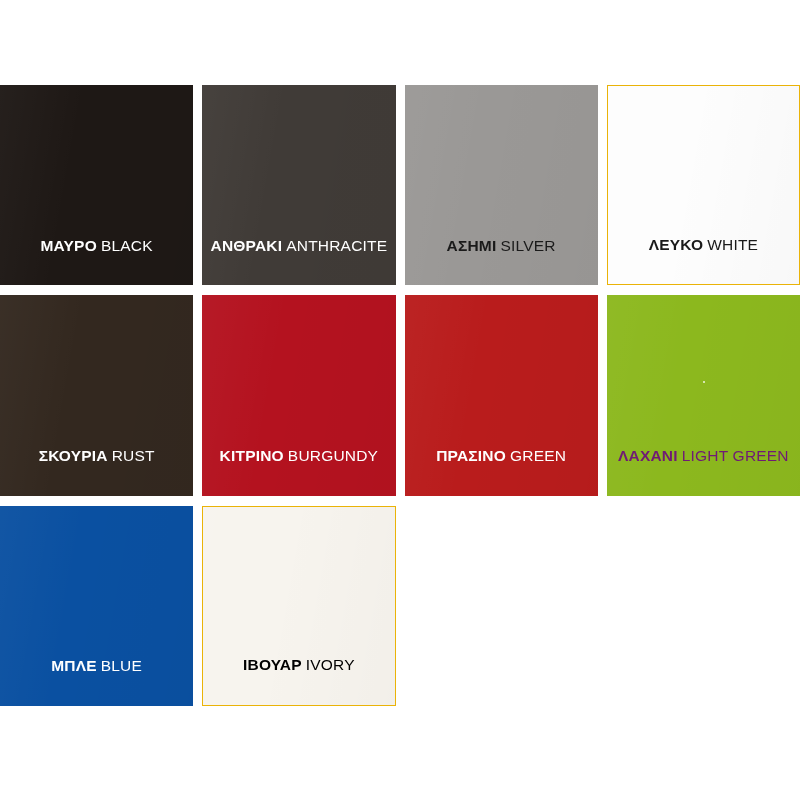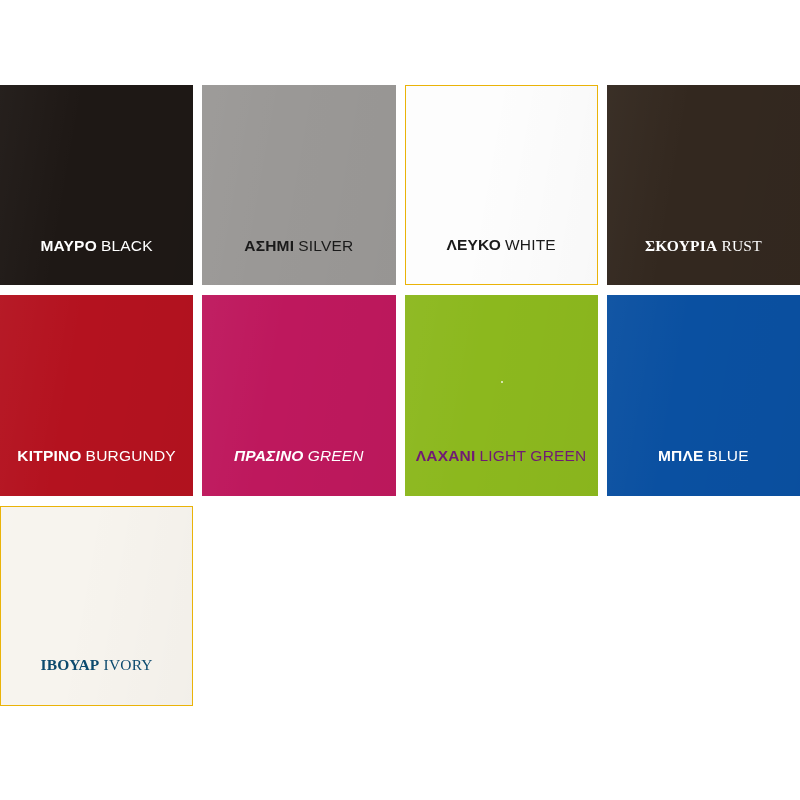--- a/index.html
+++ b/index.html
@@ -92,46 +92,51 @@
 
 <div id="palette-board">
   <div class="swatch-grid">
 
     <div class="swatch" style="background-color: rgb(30, 24, 21);">
       <div class="swatch-label" style="color: rgb(255, 255, 255);">
         <span class="label-greek">ΜΑΥΡΟ</span><span class="label-english">BLACK</span>
       </div>
     </div>
 
+    <div class="swatch" style="background-color: rgb(64, 59, 55);">
+      <div class="swatch-label" style="color: rgb(255, 255, 255);">
+        <span class="label-greek">ΑΝΘΡΑΚΙ</span><span class="label-english">ANTHRACITE</span>
+      </div>
+    </div>
 
     <div class="swatch" style="background-color: rgb(154, 152, 150);">
       <div class="swatch-label" style="color: rgb(26, 26, 26);">
         <span class="label-greek">ΑΣΗΜΙ</span><span class="label-english">SILVER</span>
       </div>
     </div>
 
     <div class="swatch hairline" style="background-color: rgb(253, 253, 253);">
       <div class="swatch-label" style="color: rgb(26, 26, 26);">
         <span class="label-greek">ΛΕΥΚΟ</span><span class="label-english">WHITE</span>
       </div>
     </div>
 
-    <div class="swatch" style="background-color: rgb(51, 40, 31); font-family: Liberation Serif, serif;">
+    <div class="swatch" style="background-color: rgb(51, 40, 31);">
       <div class="swatch-label" style="color: rgb(255, 255, 255);">
         <span class="label-greek">ΣΚΟΥΡΙΑ</span><span class="label-english">RUST</span>
       </div>
     </div>
 
     <div class="swatch" style="background-color: rgb(180, 18, 31);">
       <div class="swatch-label" style="color: rgb(255, 255, 255);">
         <span class="label-greek">ΚΙΤΡΙΝΟ</span><span class="label-english">BURGUNDY</span>
       </div>
     </div>
 
-    <div class="swatch" style="background-color: #be185d; font-style: italic;">
+    <div class="swatch" style="background-color: #b91c1c;">
       <div class="swatch-label" style="color: rgb(255, 255, 255);">
         <span class="label-greek">ΠΡΑΣΙΝΟ</span><span class="label-english">GREEN</span>
       </div>
     </div>
 
     <div class="swatch" style="background-color: rgb(140, 184, 30);">
       <div class="speck" style="left:50%; top:43%;"></div>
       <div class="swatch-label" style="color: #701a75;">
         <span class="label-greek">ΛΑΧΑΝΙ</span><span class="label-english">LIGHT GREEN</span>
       </div>
@@ -139,19 +144,19 @@
 
 
     <div class="swatch" style="background-color: rgb(10, 80, 161);">
       <div class="swatch-label" style="color: rgb(255, 255, 255);">
         <span class="label-greek">ΜΠΛΕ</span><span class="label-english">BLUE</span>
       </div>
     </div>
 
 
     <div class="swatch hairline" style="background-color: rgb(247, 244, 238);">
-      <div class="swatch-label" style="color: #0c4a6e; font-family: Liberation Serif, serif;">
+      <div class="swatch-label" style="color: #000000;">
         <span class="label-greek">ΙΒΟΥΑΡ</span><span class="label-english">IVORY</span>
       </div>
     </div>
 
   </div>
 </div>
 
 </body></html>

